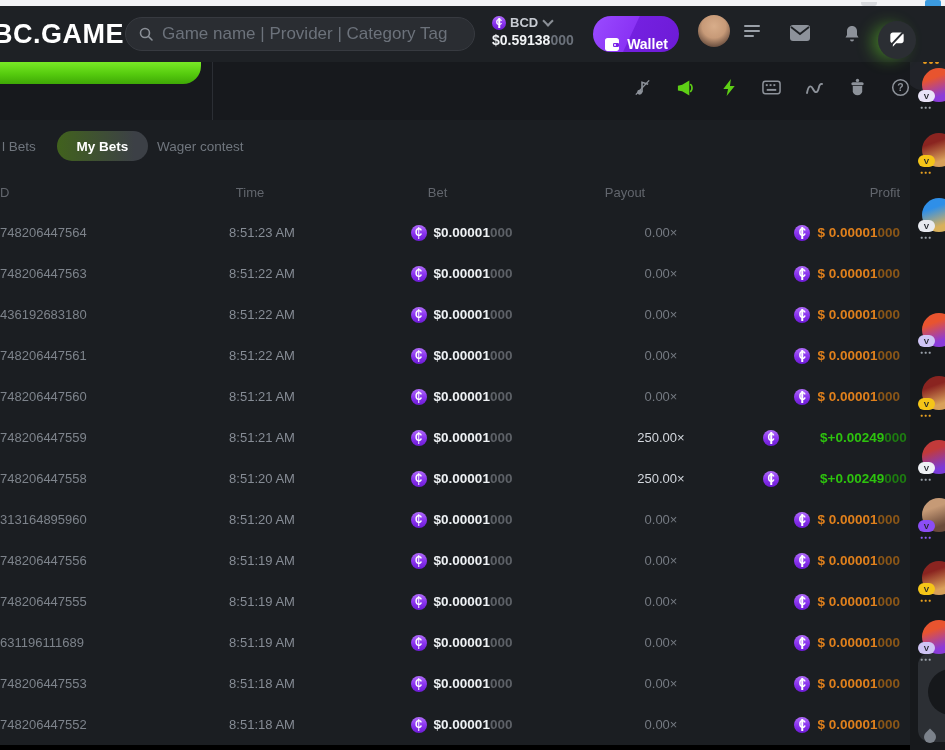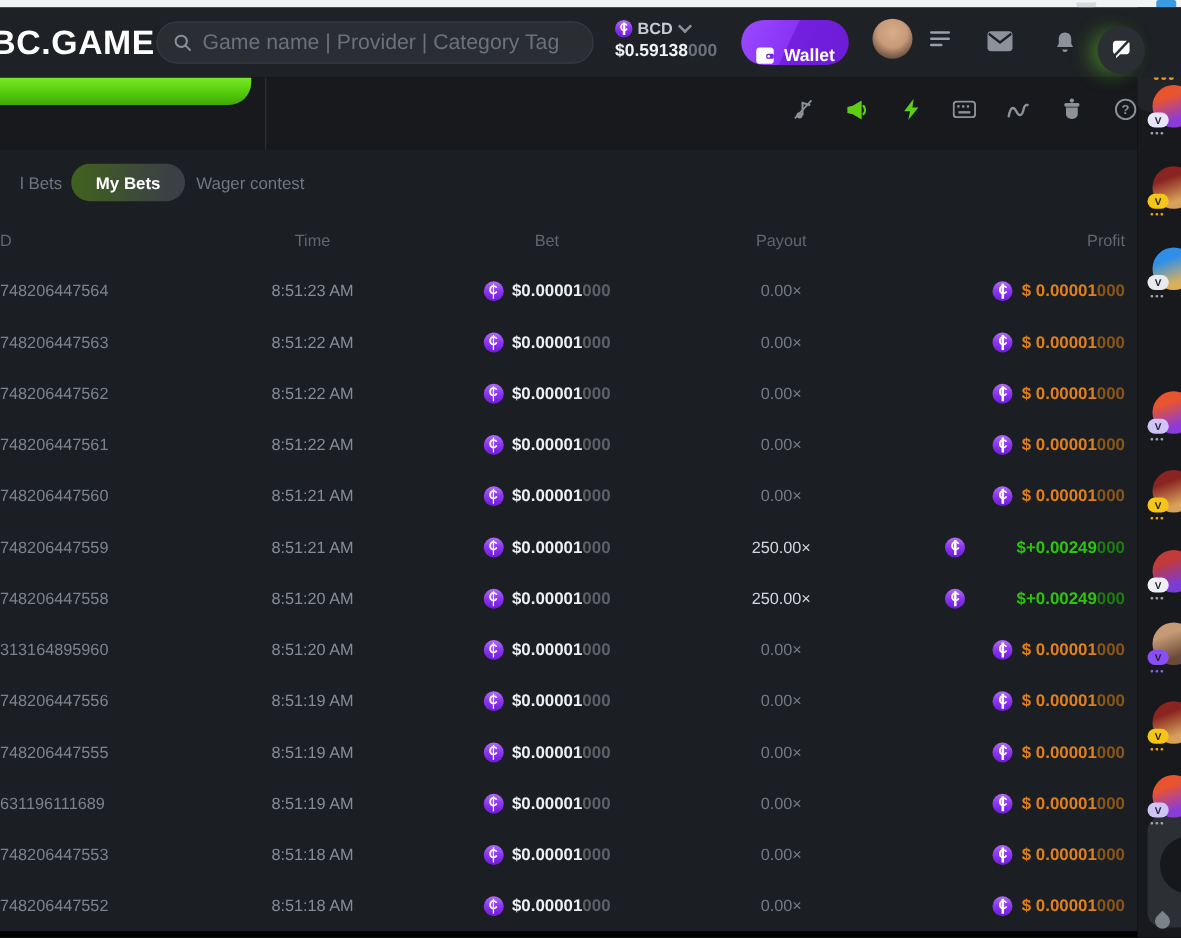--- a/index.html
+++ b/index.html
@@ -46,33 +46,33 @@
   .green-bar { position:absolute; left:0; top:0; width:201px; height:22px;
     background:linear-gradient(180deg,#79e926 0%,#55cb0e 55%,#3fa806 100%); border-bottom-right-radius:18px; }
   .v-divider { position:absolute; left:212px; top:0; width:1px; height:58px; background:#2b2e34; }
   .toolbar-icons { position:absolute; left:633px; top:16px; display:flex; gap:24px; align-items:center; }
   .tb-icon { width:19px; height:19px; display:flex; align-items:center; justify-content:center; cursor:pointer; }
 
   
   .content { position:absolute; left:0; top:120px; width:910px; height:625px; background:#1b1e22; }
   .tabs { position:absolute; left:0; top:11px; height:30px; display:flex; align-items:center; }
   .tab { font-size:13.5px; color:#70767e; font-weight:700; cursor:pointer; white-space:nowrap; }
-  .tab-allbets { position:absolute; left:16px; }
+  .tab-allbets { position:absolute; left:2px; }
   .tab-pill { position:absolute; left:57px; width:91px; height:30px; border-radius:15px;
     background:linear-gradient(90deg,#41621d 0%,#3c4046 85%); color:#fff; display:flex;
     align-items:center; justify-content:center; }
   .tab-wager { position:absolute; left:157px; font-weight:400; }
 
   .thead, .trow { display:grid; grid-template-columns:160px 180px 195px 180px 1fr; padding-right:10px; align-items:center; }
   .thead { position:absolute; top:65px; left:0; width:100%; color:#62666d; font-size:13px; }
   .thead .h-time,.thead .h-payout { text-align:center; }
   .thead .h-bet { text-align:center; }
   .thead .h-profit { text-align:right; }
   .rows { position:absolute; top:92px; left:0; width:100%; }
-  .trow { height:41px; font-size:13px; cursor:pointer; }
+  .trow { height:41px; font-size:13px; cursor:pointer;gap:12px; }
   .c-id { color:#7d838b; }
   .c-time { text-align:center; color:#868c95; }
   .c-bet { display:flex; justify-content:center; align-items:center; gap:7px; }
   .c-bet .amt { color:#eef1f4; font-weight:700; font-size:13.5px; }
   .c-bet .amt .dim { color:#5d6167; }
   .c-payout { text-align:center; color:#757a82; }
   .trow.win .c-payout { color:#d3d7dd; }
   .c-profit { display:flex; justify-content:flex-end; align-items:center; gap:7px; font-weight:700; font-size:13.5px; }
   .c-profit .amt { color:#e0801c; }
   .c-profit .amt .dim { color:#8a5617; }
@@ -270,21 +270,21 @@
       <span class="amt"><span>$0.00001</span><span class="dim">000</span></span>
     </div>
     <div class="c-payout">0.00×</div>
     <div class="c-profit">
       <span class="coin"></span>
       <span class="amt"><span>$ 0.00001</span><span class="dim">000</span></span>
     </div>
   </div>
 
   <div class="trow">
-    <div class="c-id">748206447562</div>
+    <div class="c-id">436192683180</div>
     <div class="c-time">8:51:22 AM</div>
     <div class="c-bet">
       <span class="coin"></span>
       <span class="amt"><span>$0.00001</span><span class="dim">000</span></span>
     </div>
     <div class="c-payout">0.00×</div>
     <div class="c-profit">
       <span class="coin"></span>
       <span class="amt"><span>$ 0.00001</span><span class="dim">000</span></span>
     </div>

